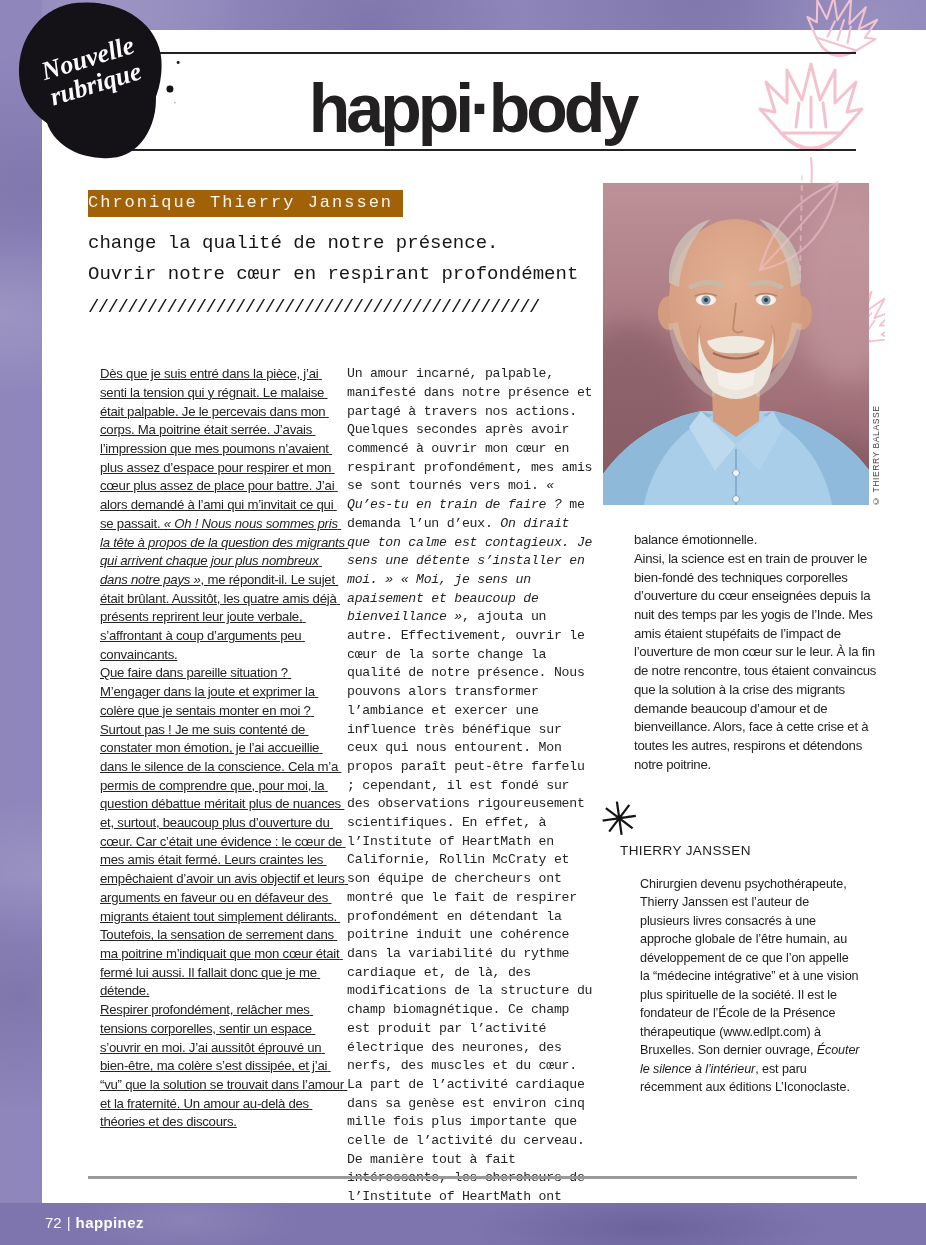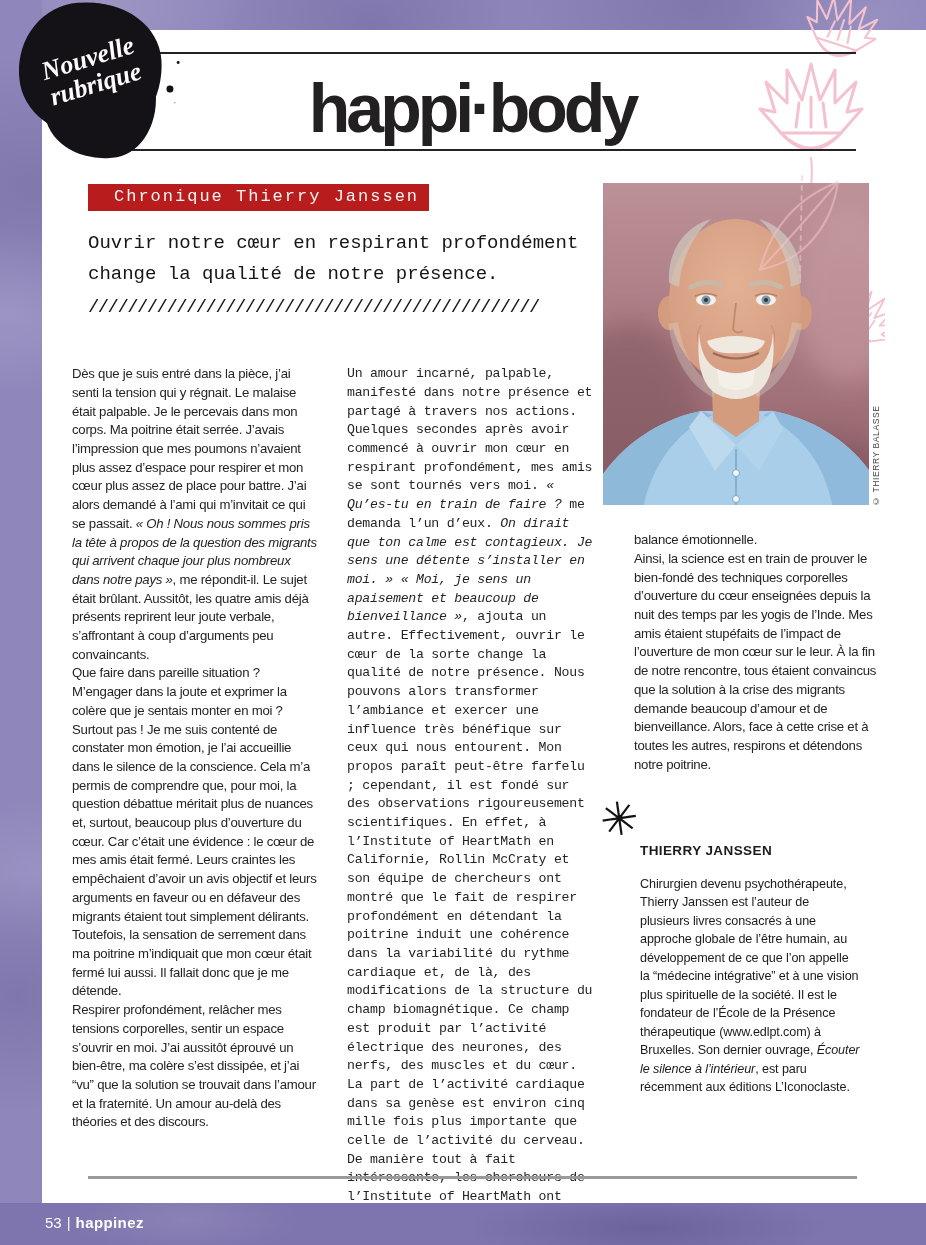--- a/index.html
+++ b/index.html
@@ -27,38 +27,38 @@
   .badge .btxt{transform:rotate(-13deg);text-align:center;line-height:27px;
     font-family:"Liberation Serif",serif;font-style:italic;font-weight:bold;font-size:26px;color:#fdfdfd;}
   
   .hline{position:absolute;left:88px;width:768px;height:2px;background:#232222;z-index:3;}
   .title{position:absolute;left:88px;top:52px;width:768px;text-align:center;z-index:2;
     font-size:68px;font-weight:bold;letter-spacing:-4px;color:#232021;margin-top:17px;}
   
   .flower{position:absolute;left:733px;top:-4px;width:152px;height:500px;z-index:2;}
   .leafoverlay{position:absolute;left:742px;top:172px;width:122px;height:112px;z-index:4;opacity:.55;}
   
-  .chronbox{position:absolute;left:88px;top:184px;background:#b91c1c;color:#f5f5f3;z-index:2;
-    font-family:"Liberation Mono",monospace;font-size:17px;letter-spacing:2px;padding:3px 10px 5px 26px;}
+  .chronbox{position:absolute;left:88px;top:190px;background:#a16207;color:#f5f5f3;z-index:2;
+    font-family:"Liberation Mono",monospace;font-size:17px;letter-spacing:2px;padding:3px 10px 5px 0;}
   .intro{position:absolute;left:88px;top:228px;width:540px;z-index:2;
     font-family:"Liberation Mono",monospace;font-size:19px;line-height:31px;color:#161616;}
   .slashes{position:absolute;left:88px;top:296px;z-index:2;font-family:"Liberation Mono",monospace;
     font-size:19px;letter-spacing:-1.6px;color:#161616;white-space:nowrap;}
   
   .col{position:absolute;top:352px;width:248px;font-size:13.2px;line-height:18.7px;
     letter-spacing:-0.25px;color:#242424;white-space:pre-wrap;z-index:2;}
   .it{font-style:italic;}
-  #col1{left:72px;} #col2{left:347px;font-family:Liberation Mono, monospace;} #col3{left:634px;top:518px;}
+  #col1{left:100px;text-decoration:underline;} #col2{left:347px;font-family:Liberation Mono, monospace;} #col3{left:634px;top:518px;}
   
   .photo{position:absolute;left:603px;top:183px;width:266px;height:322px;z-index:3;}
   .credit{position:absolute;left:871px;top:400px;height:106px;z-index:3;
     writing-mode:vertical-rl;transform:rotate(180deg);font-size:8.5px;letter-spacing:.6px;color:#454545;}
   
   .asterisk{position:absolute;left:600px;top:792px;z-index:2;font-size:46px;color:#141414;transform:rotate(-8deg);}
-  .bio-name{position:absolute;left:640px;top:843px;z-index:2;font-size:13.5px;font-weight:bold;letter-spacing:.4px;color:#1b1b1b;}
+  .bio-name{position:absolute;left:620px;top:843px;z-index:2;font-size:13.5px;font-weight:normal;letter-spacing:.4px;color:#1b1b1b;}
   .bio-text{position:absolute;left:640px;top:862px;width:220px;z-index:2;
     font-size:12.6px;font-weight:normal;line-height:18.5px;letter-spacing:-0.1px;color:#1b1b1b;}
   .grayrule{position:absolute;left:88px;top:1176px;width:769px;height:3px;background:#9a9a9a;z-index:2;}
   
   .footer{position:absolute;left:45px;top:1214px;z-index:5;color:#fdfdfd;font-size:15px;}
   .footer .sep{font-weight:normal;opacity:.95;padding:0 5px;}
   .footer .brand{font-weight:bold;letter-spacing:.4px;}
 </style>
 </head>
 <body>
@@ -97,22 +97,22 @@
 
   <div class="badge">
     <div class="btxt">
       <span>Nouvelle</span><br>
       <span>rubrique</span>
     </div>
   </div>
 
   <div class="chronbox">Chronique Thierry Janssen</div>
   <div class="intro">
+    <div>change la qualité de notre présence.</div>
     <div>Ouvrir notre cœur en respirant profondément</div>
-    <div>change la qualité de notre présence.</div>
   </div>
   <div class="slashes">//////////////////////////////////////////////</div>
 
   <p class="col" id="col1"><span>Dès que je suis entré dans la pièce, j’ai senti la tension qui y régnait. Le malaise était palpable. Je le percevais dans mon corps. Ma poitrine était serrée. J’avais l’impression que mes poumons n’avaient plus assez d’espace pour respirer et mon cœur plus assez de place pour battre. J’ai alors demandé à l’ami qui m’invitait ce qui se passait. </span><span class="it">« Oh ! Nous nous sommes pris la tête à propos de la question des migrants qui arrivent chaque jour plus nombreux dans notre pays »</span><span>, me répondit-il. Le sujet était brûlant. Aussitôt, les quatre amis déjà présents reprirent leur joute verbale, s’affrontant à coup d’arguments peu convaincants.
 Que faire dans pareille situation ? M’engager dans la joute et exprimer la colère que je sentais monter en moi ? Surtout pas ! Je me suis contenté de constater mon émotion, je l’ai accueillie dans le silence de la conscience. Cela m’a permis de comprendre que, pour moi, la question débattue méritait plus de nuances et, surtout, beaucoup plus d’ouverture du cœur. Car c’était une évidence : le cœur de mes amis était fermé. Leurs craintes les empêchaient d’avoir un avis objectif et leurs arguments en faveur ou en défaveur des migrants étaient tout simplement délirants. Toutefois, la sensation de serrement dans ma poitrine m’indiquait que mon cœur était fermé lui aussi. Il fallait donc que je me détende.
 Respirer profondément, relâcher mes tensions corporelles, sentir un espace s’ouvrir en moi. J’ai aussitôt éprouvé un bien-être, ma colère s’est dissipée, et j’ai “vu” que la solution se trouvait dans l’amour et la fraternité. Un amour au-delà des théories et des discours.</span></p>
   <p class="col" id="col2"><span>Un amour incarné, palpable, manifesté dans notre présence et partagé à travers nos actions. Quelques secondes après avoir commencé à ouvrir mon cœur en respirant profondément, mes amis se sont tournés vers moi. </span><span class="it">« Qu’es-tu en train de faire ?</span><span> me demanda l’un d’eux. </span><span class="it">On dirait que ton calme est contagieux. Je sens une détente s’installer en moi. » « Moi, je sens un apaisement et beaucoup de bienveillance »</span><span>, ajouta un autre. Effectivement, ouvrir le cœur de la sorte change la qualité de notre présence. Nous pouvons alors transformer l’ambiance et exercer une influence très bénéfique sur ceux qui nous entourent. Mon propos paraît peut-être farfelu ; cependant, il est fondé sur des observations rigoureusement scientifiques. En effet, à l’Institute of HeartMath en Californie, Rollin McCraty et son équipe de chercheurs ont montré que le fait de respirer profondément en détendant la poitrine induit une cohérence dans la variabilité du rythme cardiaque et, de là, des modifications de la structure du champ biomagnétique. Ce champ est produit par l’activité électrique des neurones, des nerfs, des muscles et du cœur. La part de l’activité cardiaque dans sa genèse est environ cinq mille fois plus importante que celle de l’activité du cerveau. De manière tout à fait intéressante, les chercheurs de l’Institute of HeartMath ont observé que la différence de qualité vibratoire du champ biomagnétique d’une personne en état de cohérence cardiaque peut être perçue de manière non consciente par d’autres personnes, entraînant notamment des modifications de l’activité de leur cerveau dans le sens d’une meilleure</span></p>
   <p class="col" id="col3"><span>balance émotionnelle.
 Ainsi, la science est en train de prouver le bien-fondé des techniques corporelles d’ouverture du cœur enseignées depuis la nuit des temps par les yogis de l’Inde. Mes amis étaient stupéfaits de l’impact de l’ouverture de mon cœur sur le leur. À la fin de notre rencontre, tous étaient convaincus que la solution à la crise des migrants demande beaucoup d’amour et de bienveillance. Alors, face à cette crise et à toutes les autres, respirons et détendons notre poitrine.</span></p>
 
@@ -182,16 +182,16 @@
   <div class="credit">© THIERRY BALASSE</div>
 
   <div class="asterisk">✳</div>
   <div class="bio-name">THIERRY JANSSEN</div>
   <p class="bio-text"><span>Chirurgien devenu psychothérapeute, Thierry Janssen est l’auteur de plusieurs livres consacrés à une approche globale de l’être humain, au développement de ce que l’on appelle la “médecine intégrative” et à une vision plus spirituelle de la société. Il est le fondateur de l’École de la Présence thérapeutique (www.edlpt.com) à Bruxelles. Son dernier ouvrage, </span><span class="it">Écouter le silence à l’intérieur</span><span>, est paru récemment aux éditions L’Iconoclaste.</span></p>
 
   <div class="grayrule"></div>
 
   <div class="frame-bottom"></div>
   <div class="footer">
-    <span>53</span><span class="sep">|</span><span class="brand">happinez</span>
+    <span>72</span><span class="sep">|</span><span class="brand">happinez</span>
   </div>
 
 </div>
 
 </body></html>

